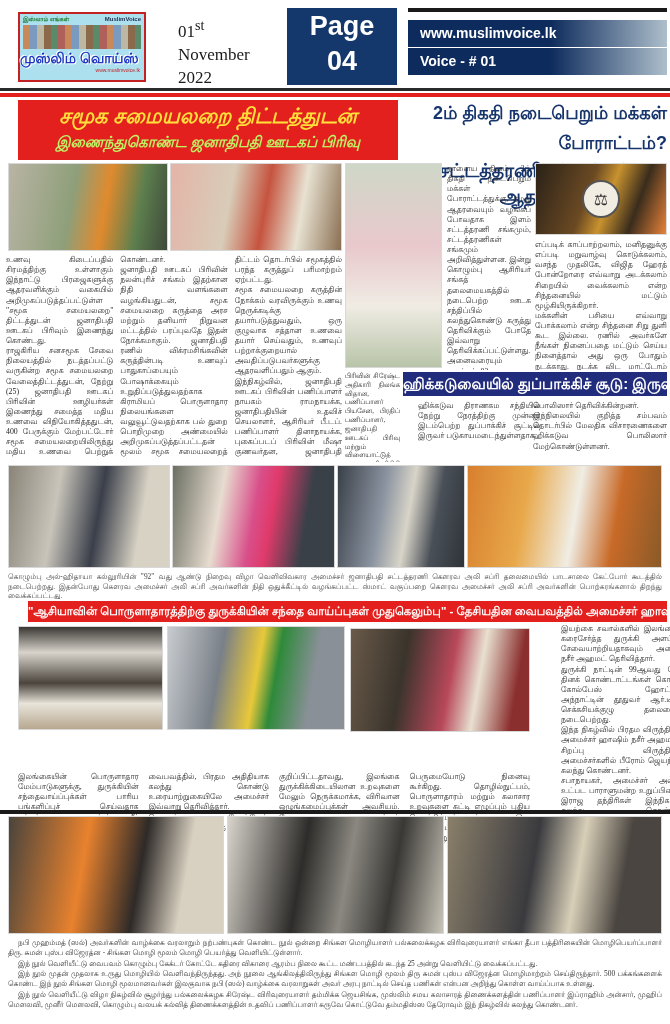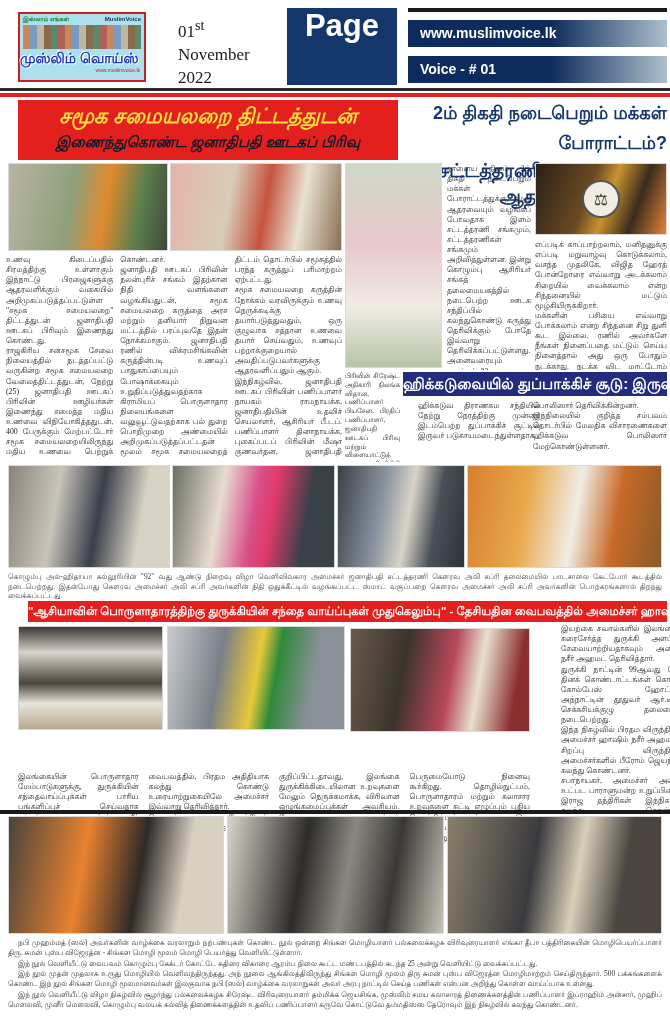--- a/index.html
+++ b/index.html
@@ -17,34 +17,34 @@
   .logo-tag-r{color:#223355;font-weight:bold;}
   .logo-mosaic{height:24px;margin:2px 3px 0 3px;
     background:repeating-linear-gradient(90deg,#c9885a 0 7px,#7a9ac0 7px 14px,#bdb8a4 14px 21px,#8a6a4a 21px 28px,#5a8a6a 28px 35px,#b0605a 35px 42px);}
   .logo-title{font-size:14px;font-weight:bold;color:#1d35c0;line-height:18px;
     text-shadow:1px 1px 0 #ffffff,-1px -1px 0 #ffffff;}
   .logo-url{font-size:5px;color:#c42222;text-align:right;padding-right:4px;line-height:6px;}
   .date-block{left:178px;top:16px;width:110px;font-family:"Liberation Serif",serif;
     font-size:17px;color:#1a1a1a;line-height:1.35;}
   .page-box{left:287px;top:8px;width:110px;height:77px;background:#14386c;color:#fff;
     text-align:center;font-weight:bold;}
-  .page-box .pb1{font-size:31px;line-height:36px;}
+  .page-box .pb1{font-size:27px;line-height:36px;}
   .page-box .pb2{font-size:27px;line-height:34px;}
   .top-rule{left:408px;top:8px;width:259px;height:4px;background:#1a1a1a;}
   .hbar{left:408px;width:259px;height:27px;color:#fff;font-weight:bold;font-size:14px;
     line-height:27px;padding-left:12px;background:linear-gradient(90deg,#0d2b5c 55%,#aebfcc 100%);}
   .site-bar{top:20px;}
-  .issue-bar{top:56px;}
+  .issue-bar{top:48px;}
   .rule-black{left:0;top:88px;width:670px;height:3px;background:#2a2a2a;}
   .rule-red{left:0;top:93px;width:670px;height:4px;background:#e3201d;}
 
   
   .s1-head{left:18px;top:100px;width:380px;height:60px;background:#e3201d;text-align:center;font-style:italic;}
   .s1-head-l1{font-size:21px;font-weight:bold;color:#ffdf3a;line-height:31px;}
-  .s1-head-l2{font-size:15px;font-weight:bold;color:#0f172a;line-height:22px;text-align:center;}
+  .s1-head-l2{font-size:15px;font-weight:bold;color:#bef264;line-height:22px;text-align:center;}
   .s1p1{left:8px;top:163px;width:160px;height:88px;
     background:linear-gradient(100deg,#b9b4a4,#8e9f7a 40%,#e08a2e 60%,#5d7f4e 80%,#3f4a3a);}
   .s1p2{left:170px;top:163px;width:172px;height:88px;
     background:linear-gradient(100deg,#e4b4a8,#d8ccb8 35%,#c5543f 55%,#e8e2d2 75%,#8a6f52);}
   .s1body{left:6px;top:255px;width:336px;height:206px;column-count:3;column-gap:7px;}
   .s1extra{left:345px;top:372px;width:55px;height:90px;font-size:6.8px;}
 
   
   .s2-head{left:403px;top:98px;width:264px;height:62px;color:#16356d;text-align:center;font-weight:bold;}
   .s2-head-l1{font-size:18px;line-height:30px;text-align:right;}
@@ -116,20 +116,21 @@
   </div>
 
   <div class="abs date-block">
     <div><span>01</span><sup>st</sup></div>
     <div>November</div>
     <div>2022</div>
   </div>
 
   <div class="abs page-box">
     <div class="pb1">Page</div>
+    <div class="pb2">04</div>
   </div>
 
   <div class="abs top-rule"></div>
   <div class="abs hbar site-bar">www.muslimvoice.lk</div>
   <div class="abs hbar issue-bar">Voice - # 01</div>
 
   <div class="abs rule-black"></div>
   <div class="abs rule-red"></div>
 
   <div class="abs s1-head">

